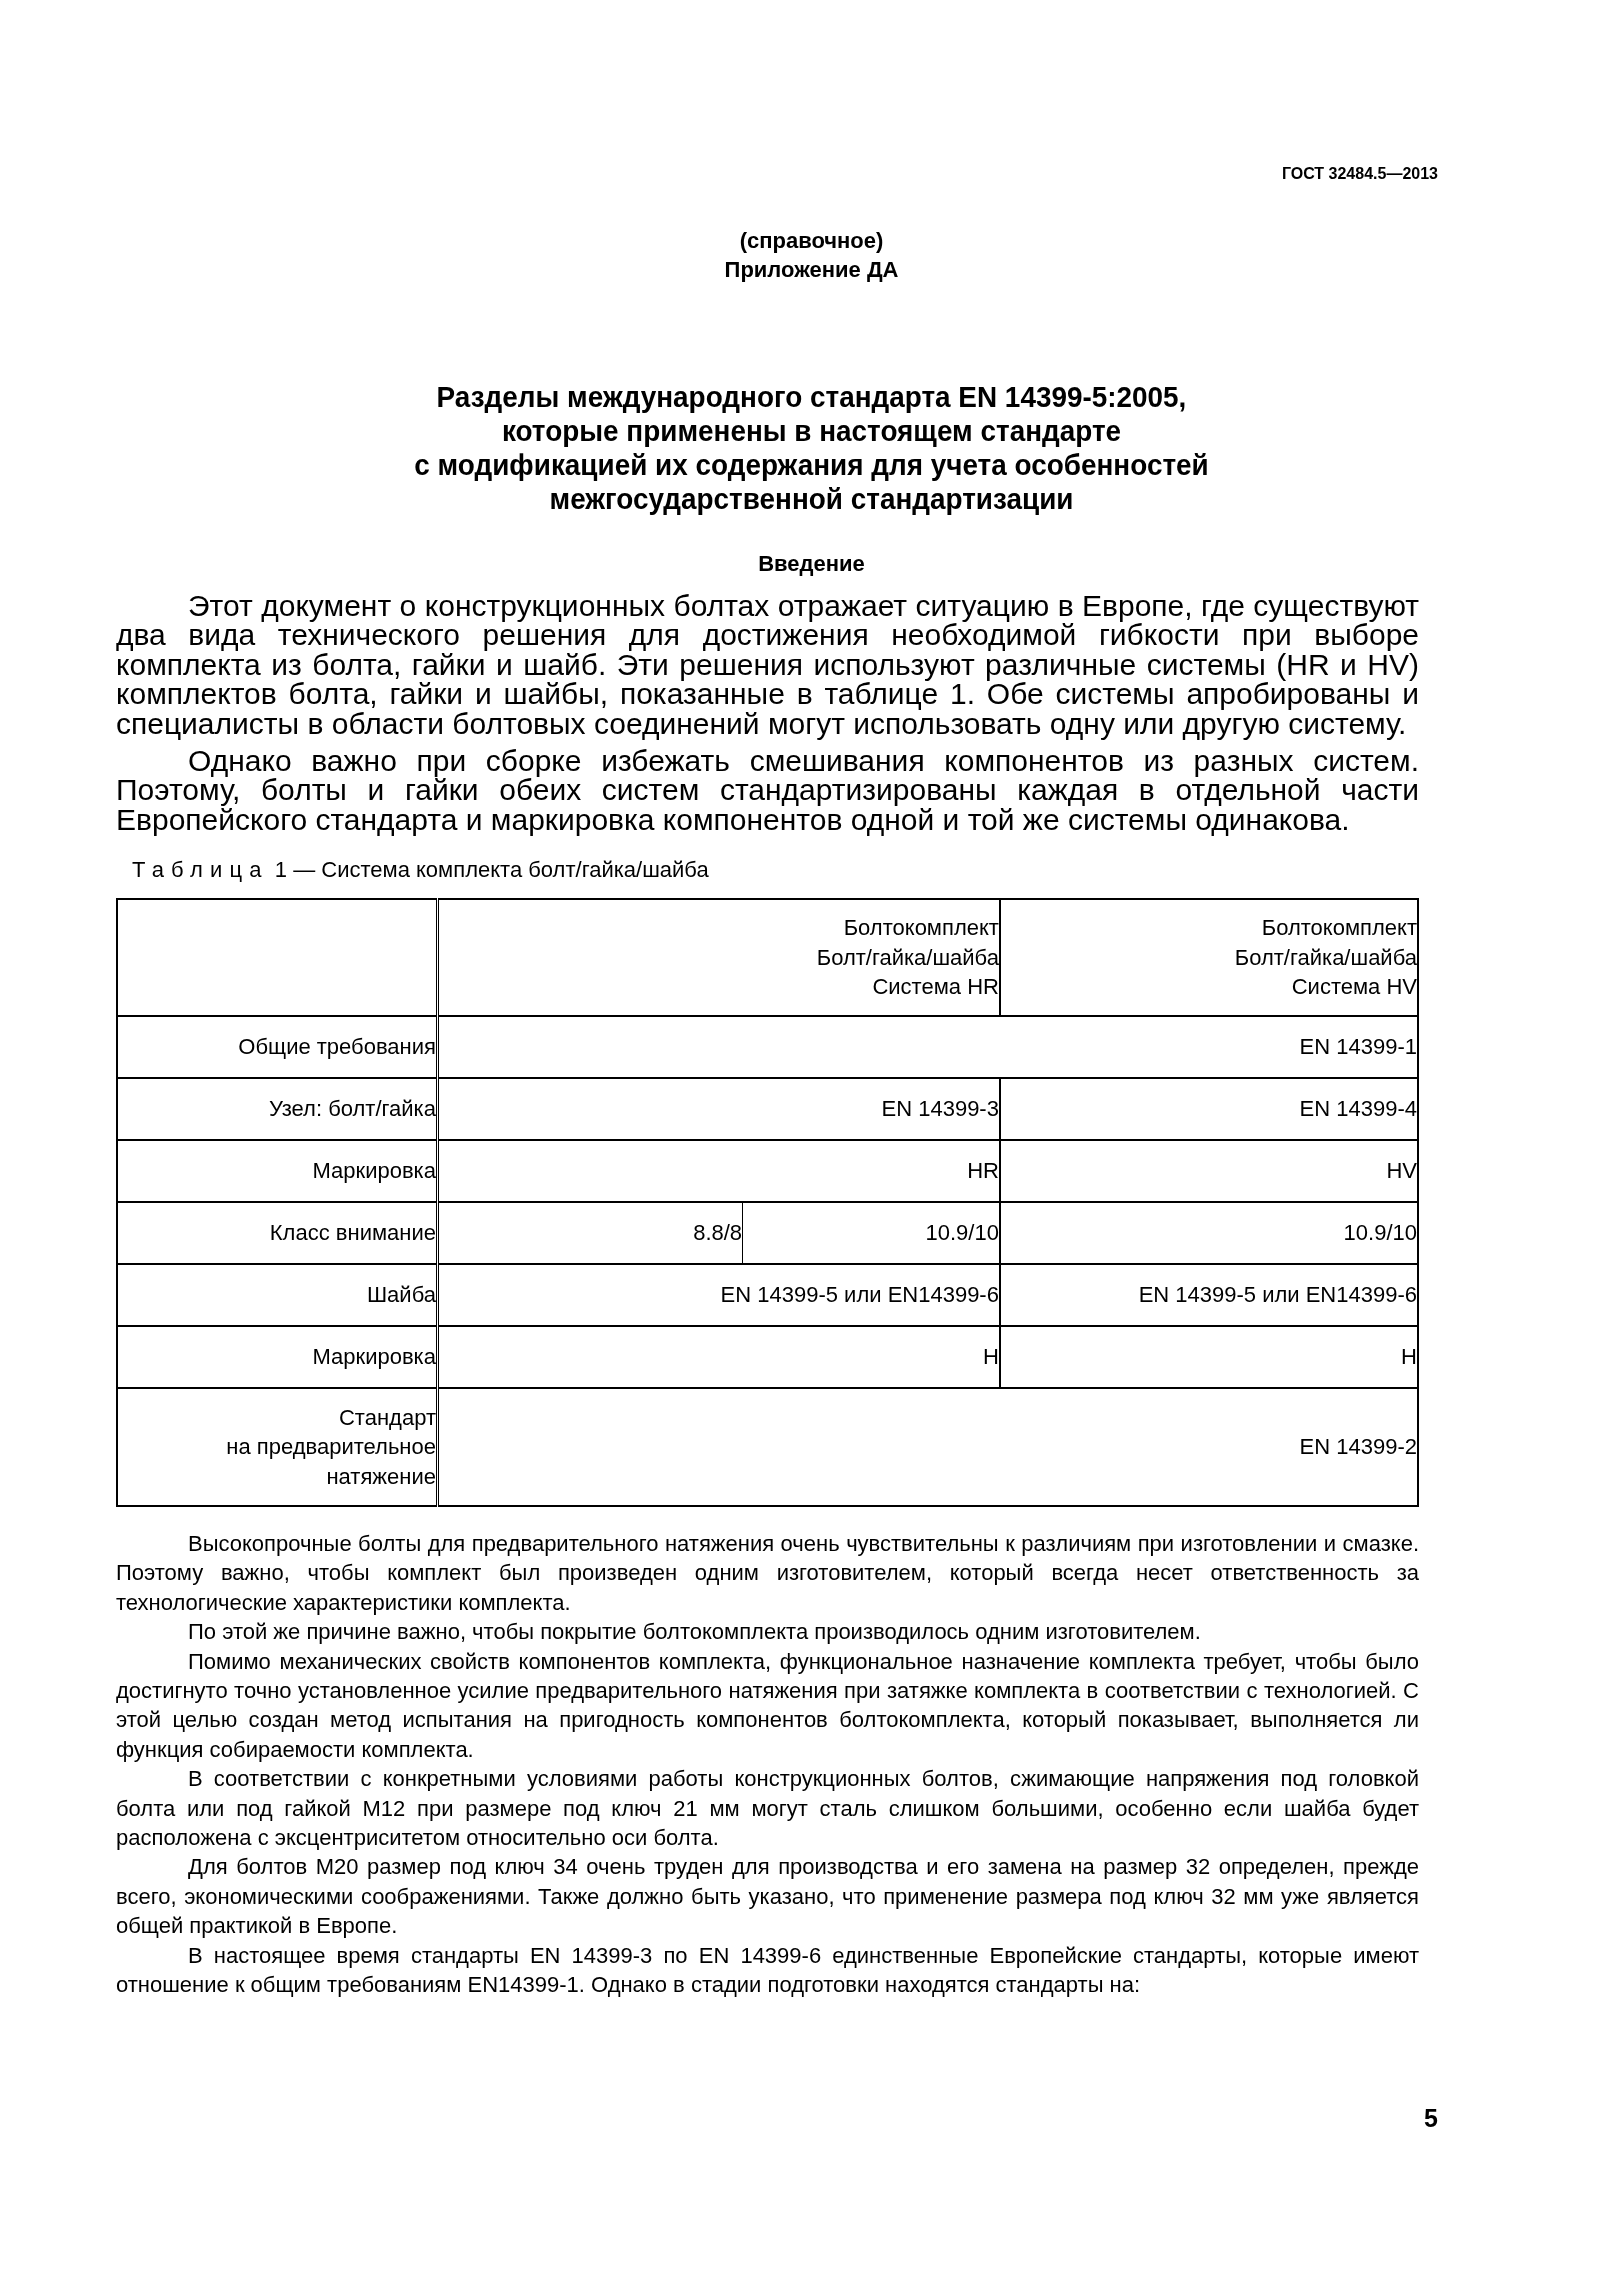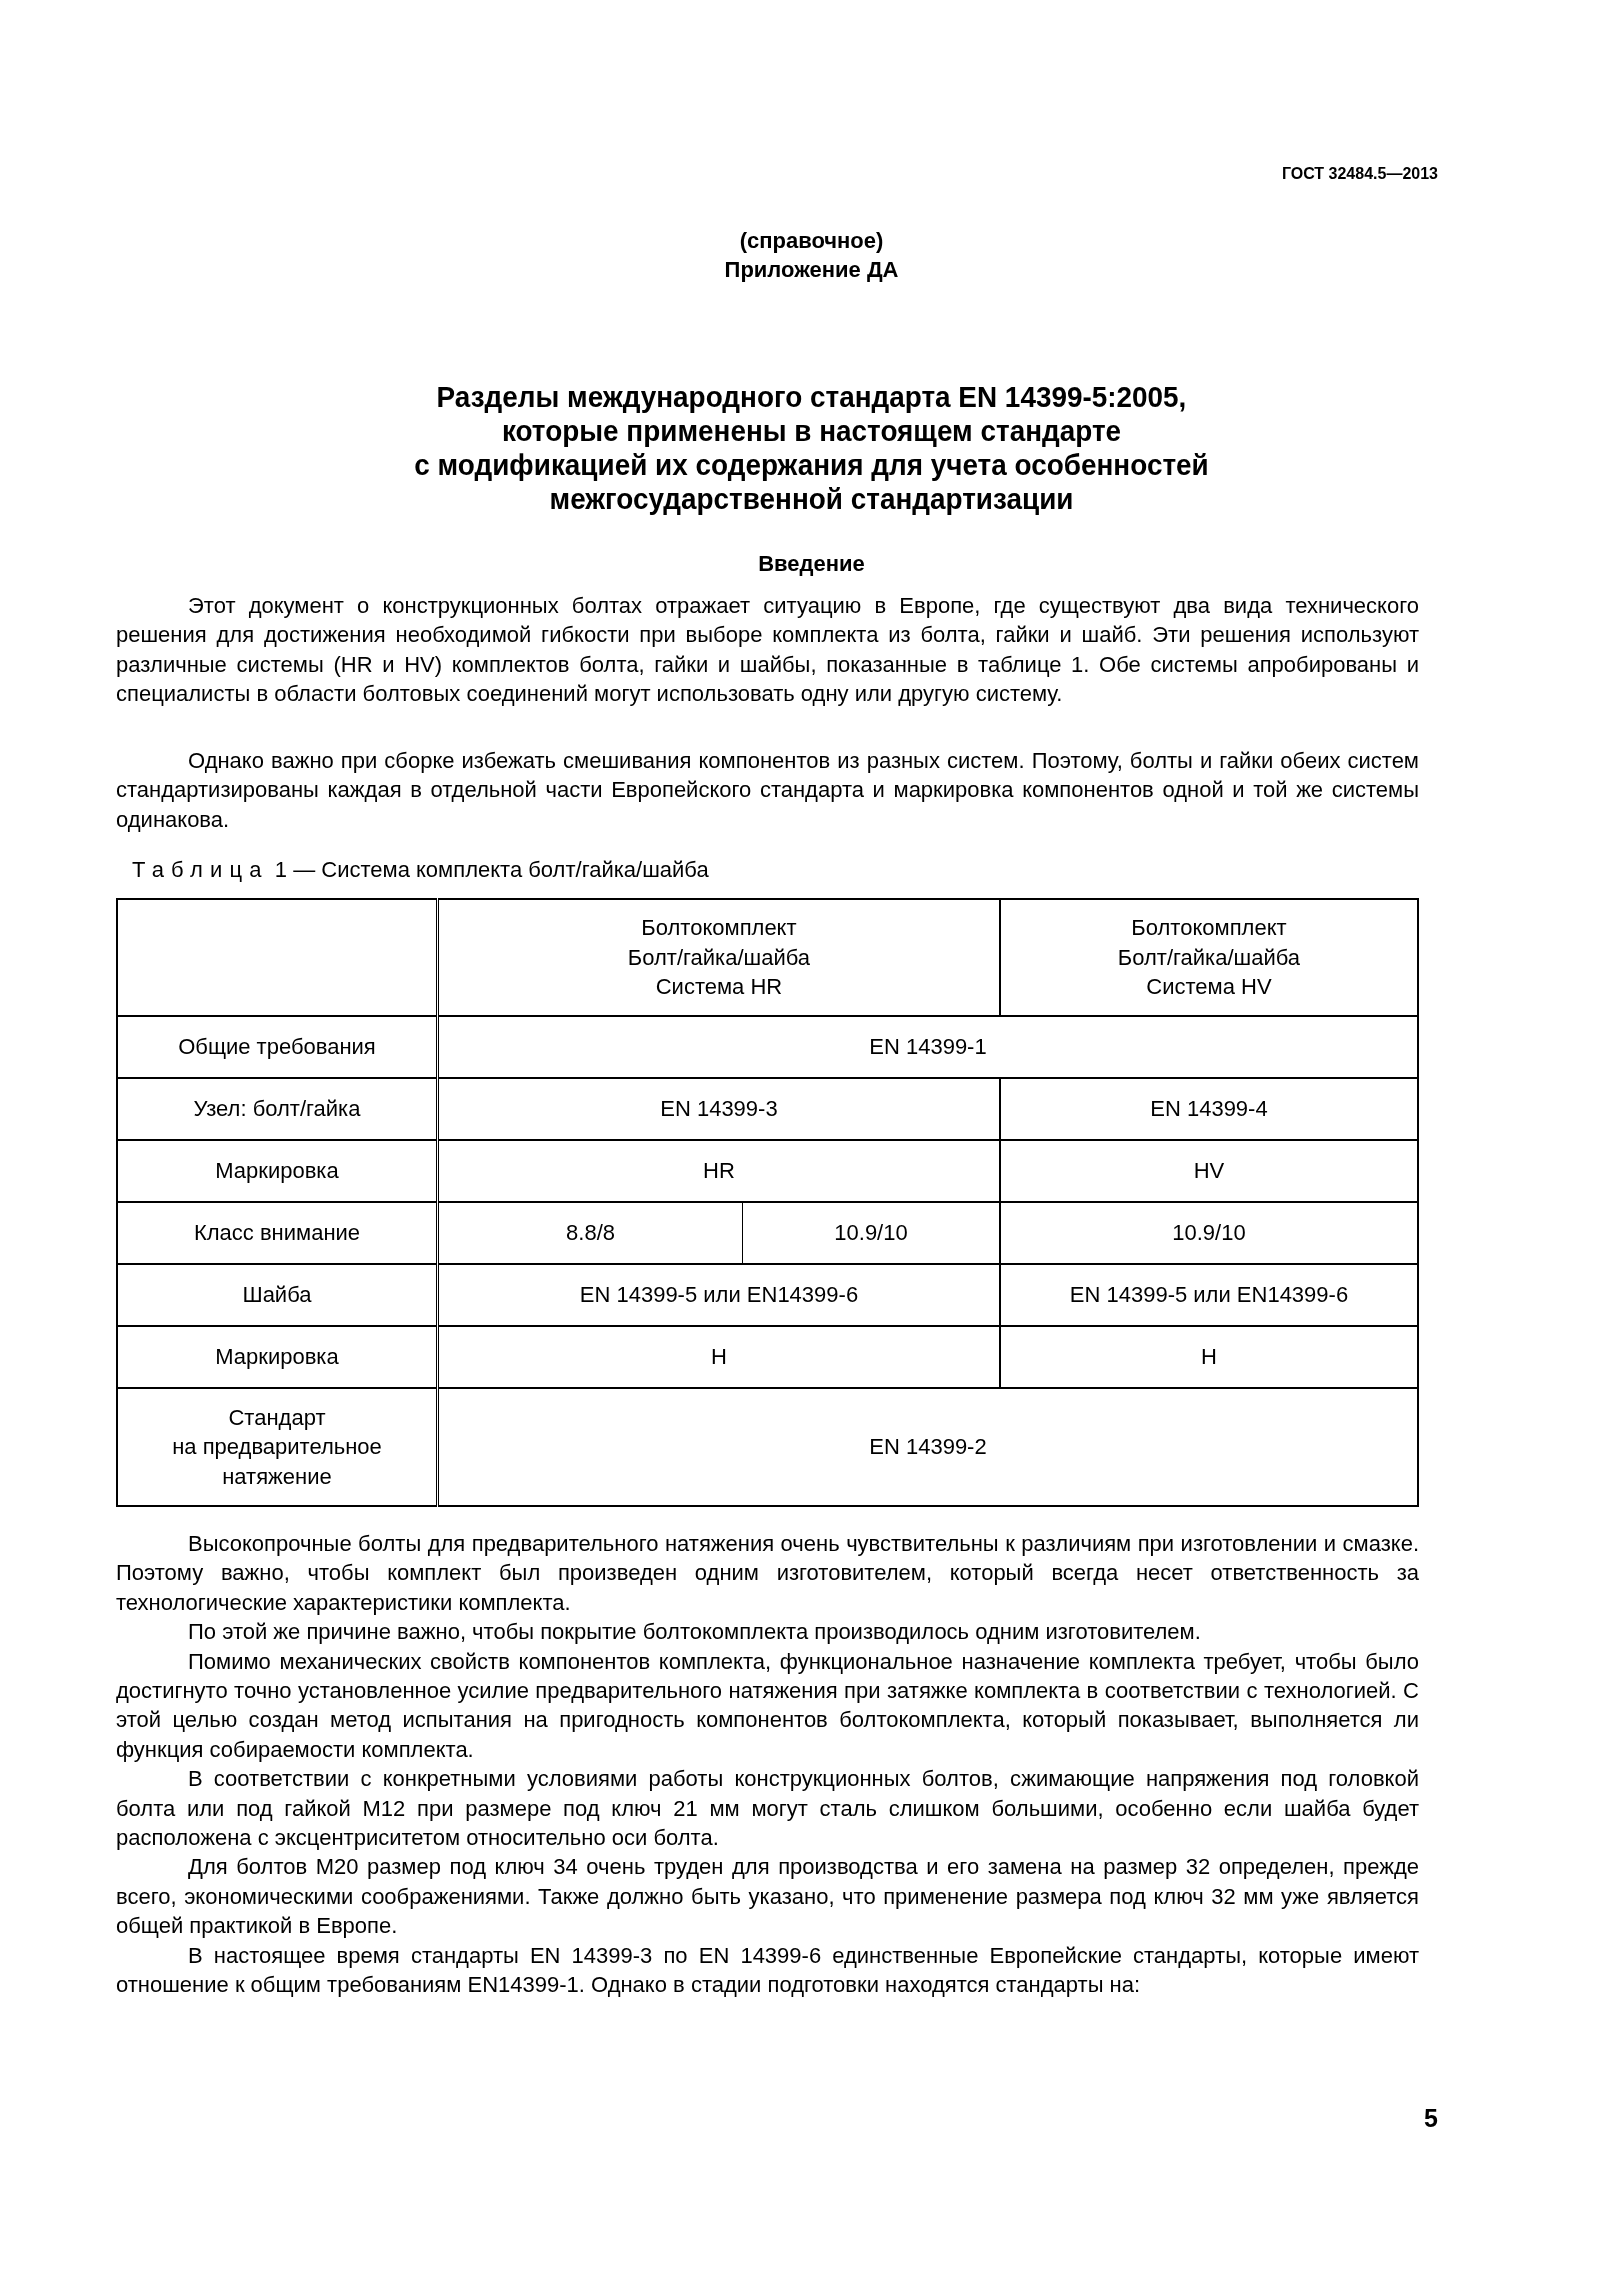--- a/index.html
+++ b/index.html
@@ -3,27 +3,27 @@
   <meta charset="utf-8">
   <style>
     html, body { margin: 0; padding: 0; background: #ffffff; }
     body { width: 1623px; height: 2295px; position: relative; overflow: hidden;
            font-family: "Liberation Sans", sans-serif; color: #000; }
     .abs { position: absolute; }
     #doc-code { right: 185px; top: 165px; font-size: 16px; font-weight: bold; }
     #appendix { left: 0; width: 1623px; top: 226px; text-align: center; font-size: 22px; font-weight: bold; line-height: 29px; }
     #main-title { left: 0; width: 1623px; top: 380px; text-align: center; font-size: 30px; font-weight: bold; line-height: 34px; transform: scaleX(0.93); }
     #intro-heading { left: 0; width: 1623px; top: 551px; text-align: center; font-size: 22px; font-weight: bold; }
-    .para { left: 116px; width: 1303px; font-size: 22px; line-height: 29.4px; text-align: justify; text-indent: 72px; transform-origin: left top; }
+    .para { left: 116px; width: 1303px; font-size: 30px; line-height: 29.4px; text-align: justify; text-indent: 72px; transform-origin: left top; }
     #p1 { top: 591px; }
     #p2 { top: 746px; }
     #table-caption { left: 132px; top: 857px; font-size: 22px; }
     #table-caption .spaced { letter-spacing: 7.2px; }
     #spec-table { left: 116px; top: 898px; width: 1303px; border-collapse: collapse; font-size: 22px; }
-    #spec-table td { border: 2px solid #000; text-align: center; vertical-align: middle; padding: 0; line-height: 29.4px; }
+    #spec-table td { border: 2px solid #000; text-align: right; vertical-align: middle; padding: 0; line-height: 29.4px; }
     #spec-table td.rowhead { border-right: 3.9px double #000; width: 317px; }
     #spec-table td.thin { border-width: 1.3px; }
     #spec-table tr.hrow td { height: 115px; }
     #spec-table tr.r td { height: 60px; }
     #spec-table tr.rlast td { height: 116px; }
     #body-text { left: 116px; width: 1303px; top: 1529px; }
     #body-text .bp { font-size: 22px; line-height: 29.4px; text-align: justify; text-indent: 72px; margin: 0; }
     #page-number { right: 185px; top: 2104px; font-size: 25px; font-weight: bold; }
   </style>
 </head>

